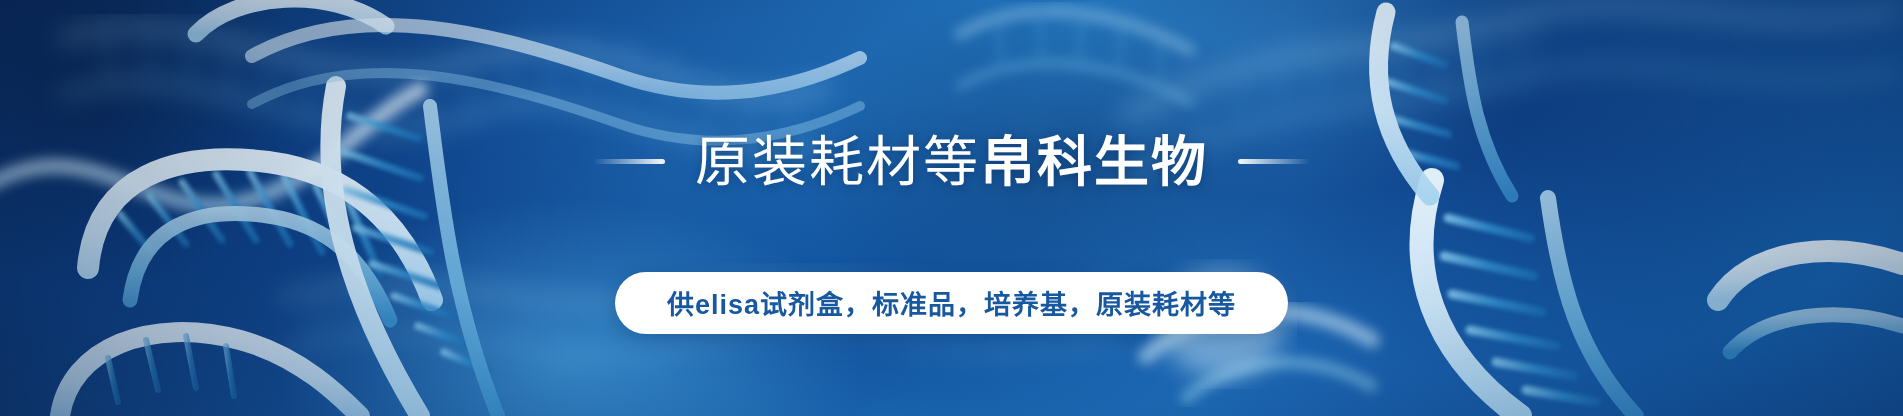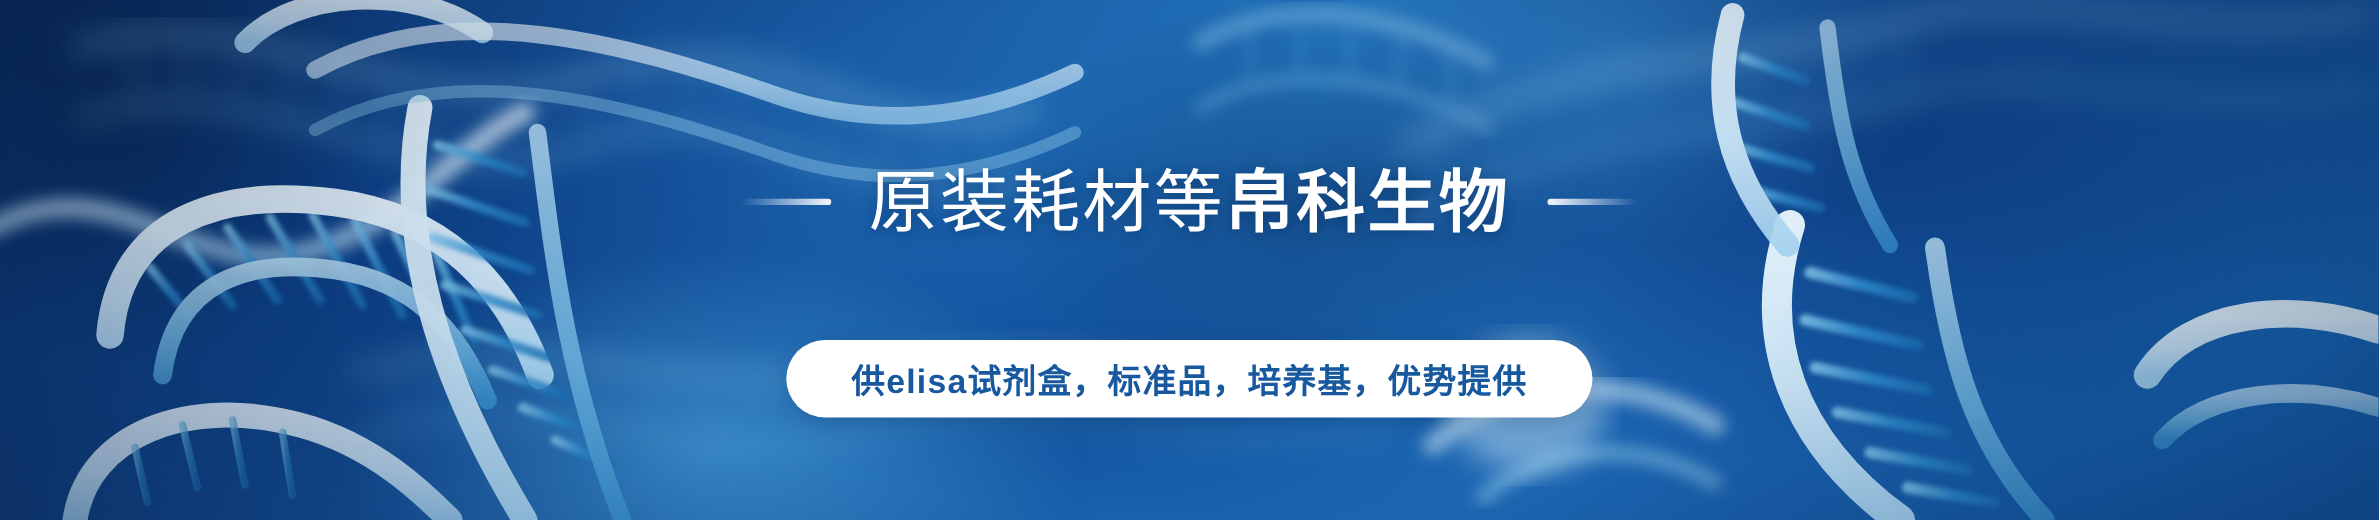--- a/index.html
+++ b/index.html
@@ -362,17 +362,17 @@
 
   <div class="content">
 
     <div class="headline">
       <span class="rule rule-left"></span>
       <h1 class="headline-text"><span class="hl-light">原装耗材等</span><span class="hl-bold">帛科生物</span></h1>
       <span class="rule rule-right"></span>
     </div>
 
     <div class="pill">
-      <span class="pill-text">供elisa试剂盒，标准品，培养基，优势提供</span>
+      <span class="pill-text">供elisa试剂盒，标准品，培养基，原装耗材等</span>
     </div>
 
   </div>
 </div>
 
 </body></html>

